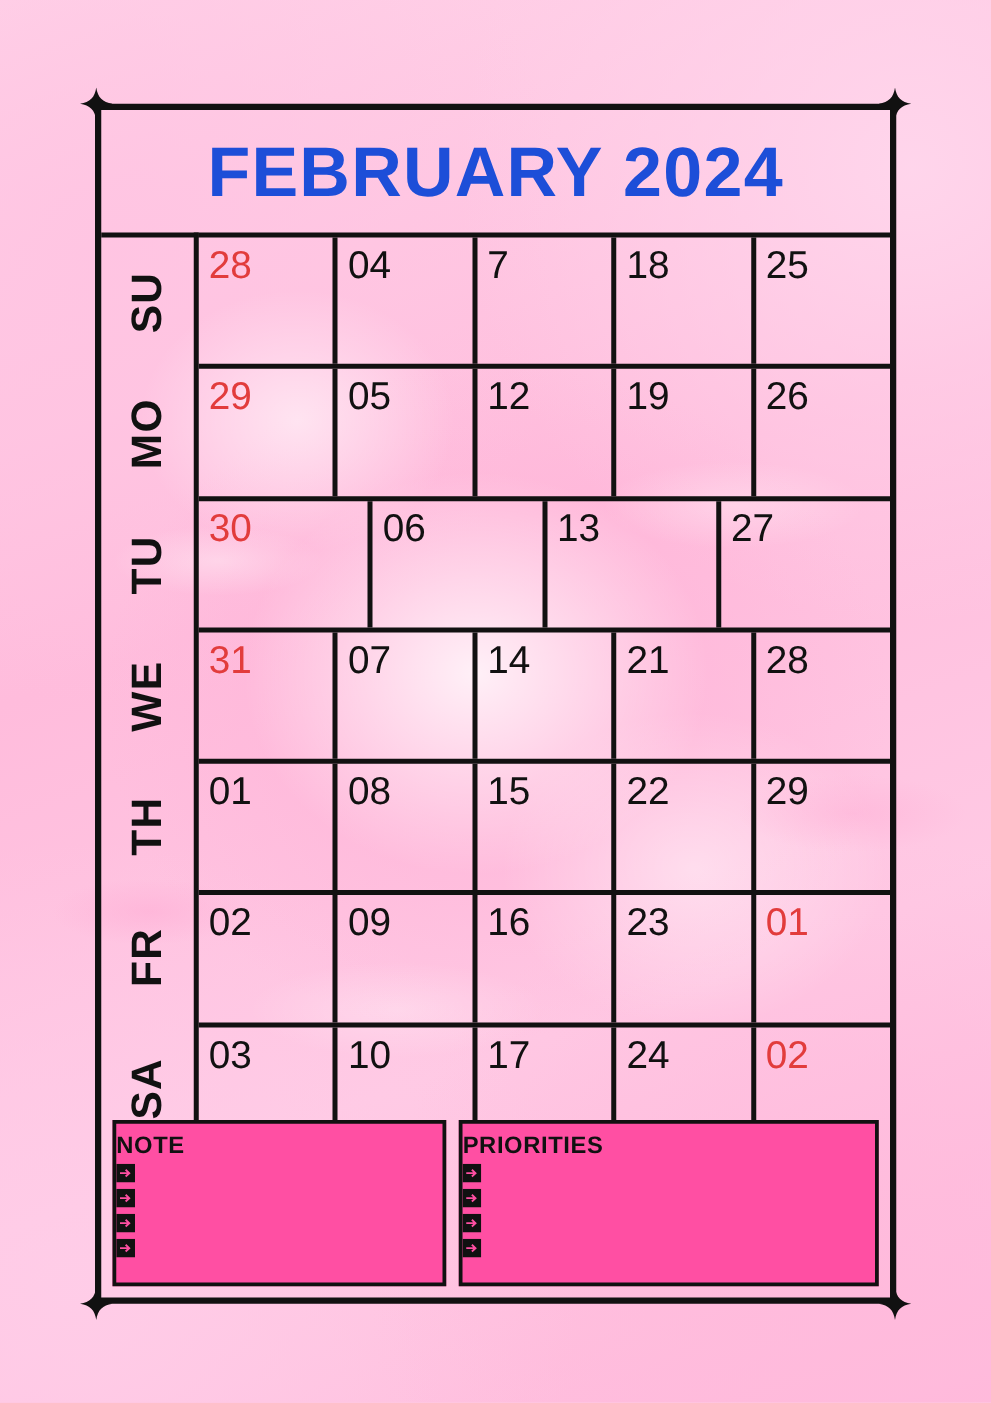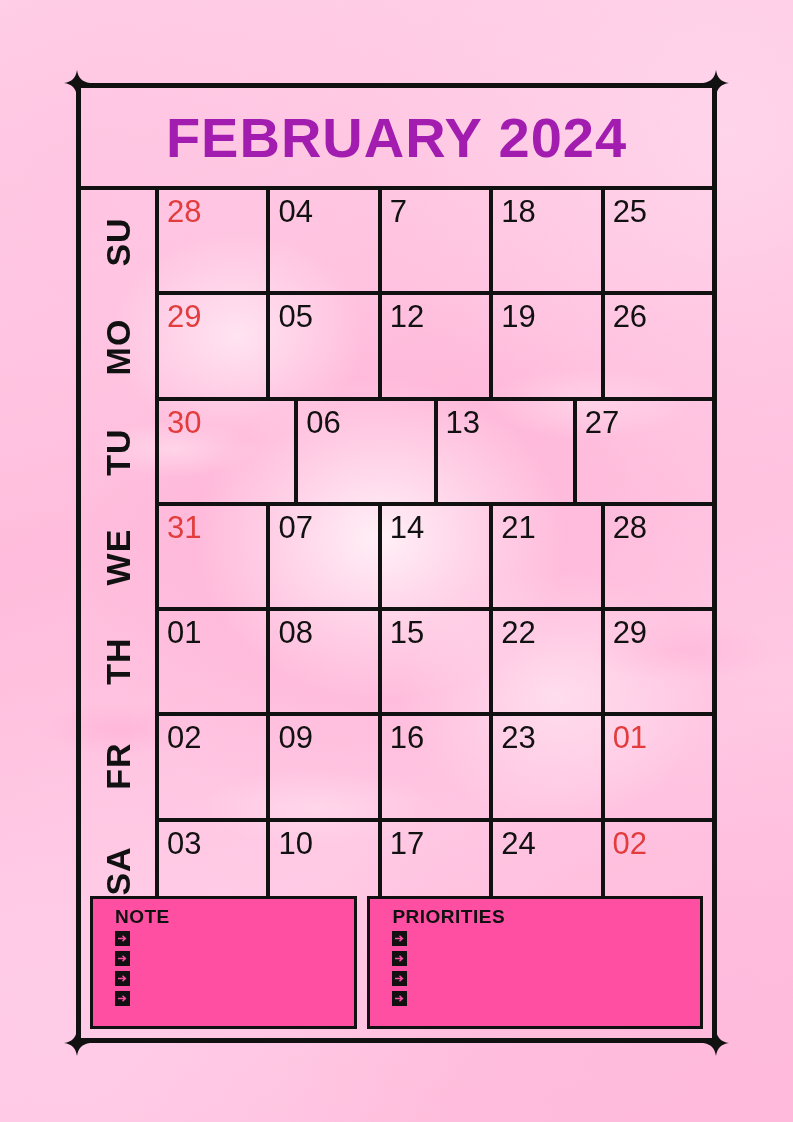--- a/index.html
+++ b/index.html
@@ -89,21 +89,21 @@
     height: 98px;
     display: flex;
     align-items: center;
     justify-content: center;
   }
   .title {
     font-family: "Liberation Sans", sans-serif;
     font-weight: bold;
     font-size: 56px;
     letter-spacing: 1px;
-    color: #a21caf;
+    color: #1d4ed8;
     white-space: nowrap;
   }
 
   
   .grid-wrap {
     position: absolute;
     left: 5px;
     top: 103px;
     width: 631px;
     height: 737px;
@@ -137,21 +137,21 @@
     flex: 1 1 auto;
     display: flex;
     flex-direction: column;
     border-top: 4px solid #111;
   }
   .week-row {
     flex: 1 1 0;
     display: flex;
     border-bottom: 4px solid #111;
   }
-  .week-row:last-child { border-bottom: none; justify-content: center; }
+  .week-row:last-child { border-bottom: none; }
   .day-cell {
     flex: 1 1 0;
     border-right: 4px solid #111;
     position: relative;
   }
   .day-cell:last-child { border-right: none; }
   .day-num {
     position: absolute;
     left: 8px;
     top: 4px;
@@ -169,21 +169,21 @@
     bottom: 14px;
     width: 613px;
     height: 133px;
     display: flex;
     gap: 10px;
   }
   .note-box {
     background: #ff4fa3;
     border: 3px solid #111;
     position: relative;
-    padding: 7px 10px 6px 22px;
+    padding: 7px 10px 6px 0;
     box-sizing: border-box;
   }
   .note-box.left  { width: 290px; }
   .note-box.right { width: 365px; }
   .box-title {
     font-weight: bold;
     font-size: 19px;
     color: #111;
     letter-spacing: 0.5px;
     margin-bottom: 2px;

